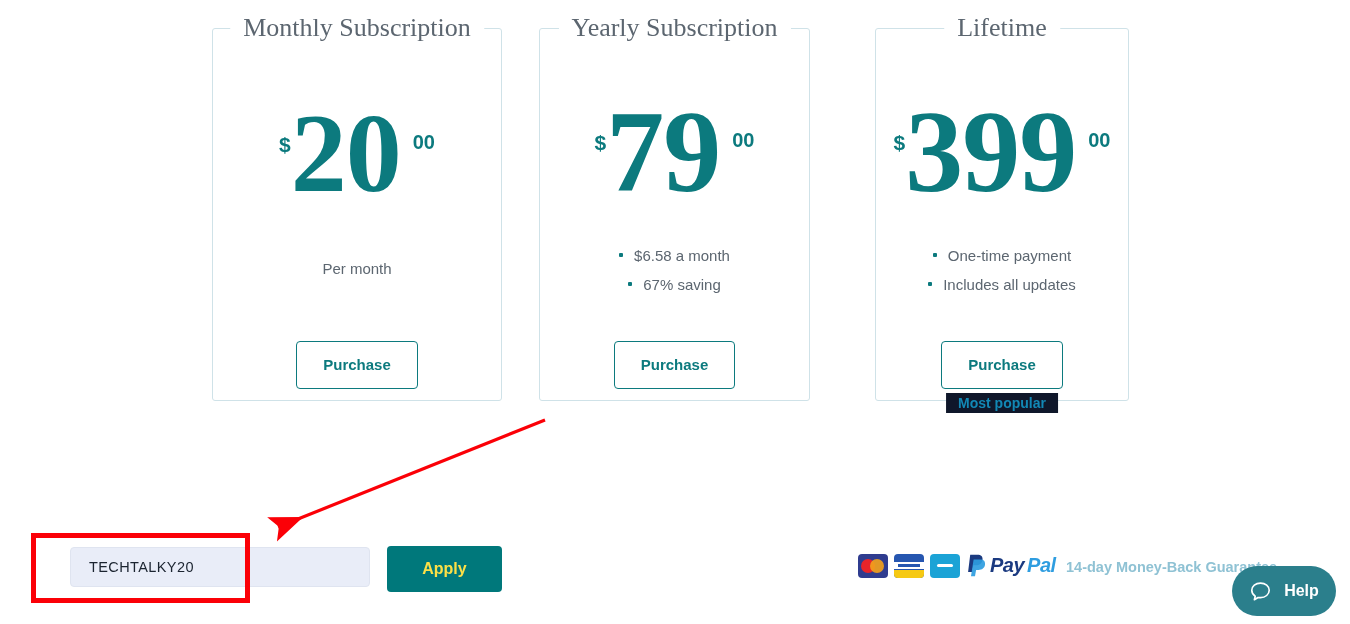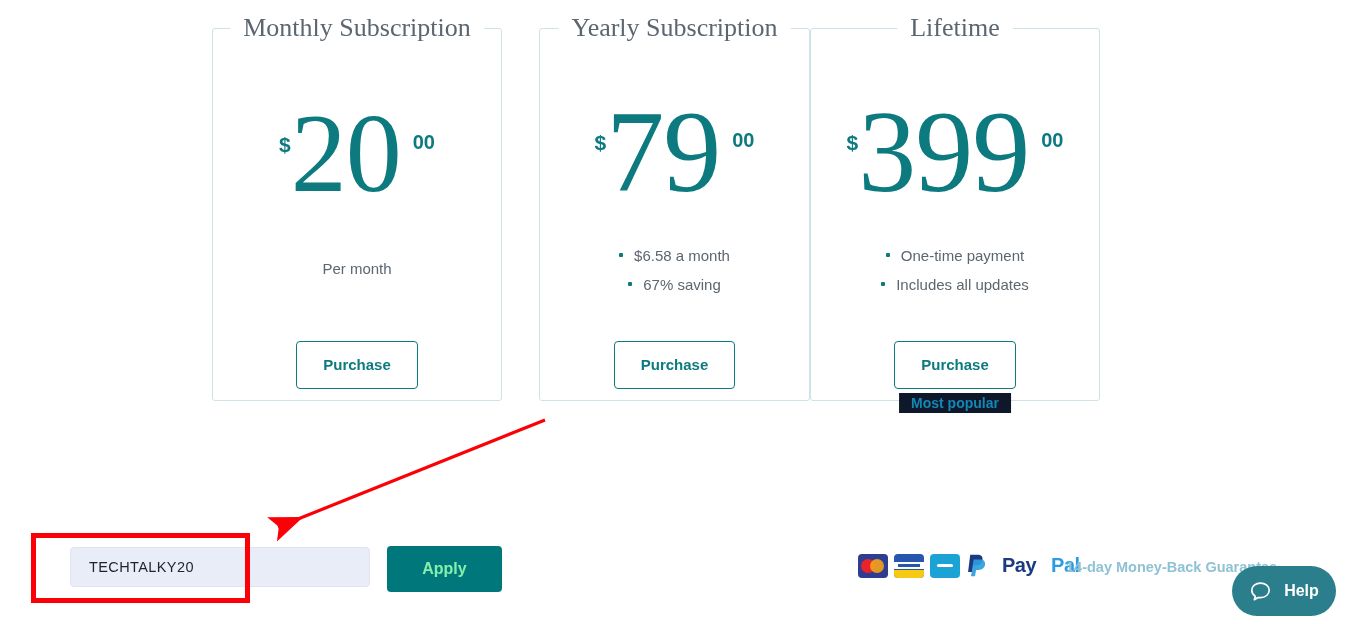--- a/index.html
+++ b/index.html
@@ -14,21 +14,21 @@
   
   .card {
     position: absolute;
     top: 28px; height: 373px;
     border: 1px solid #cfe2e8;
     border-radius: 3px;
     background: #fff;
   }
   .card-monthly { left: 212px; width: 290px; }
   .card-yearly  { left: 539px; width: 271px; }
-  .card-lifetime{ left: 810px; width: 290px; }
+  .card-lifetime{ left: 875px; width: 254px; }
 
   .card-title {
     position: absolute;
     top: -17px;
     left: 50%;
     transform: translateX(-50%);
     background: #fff;
     padding: 0 13px;
     white-space: nowrap;
     font-family: "Liberation Serif", serif;
@@ -52,21 +52,21 @@
 
   .cur {
     font-family: "Liberation Sans", sans-serif;
     font-size: 21px;
     font-weight: 600;
     line-height: 1;
     margin-top: 29px;
   }
   .amt {
     font-family: "Liberation Serif", serif;
-    font-weight: 400;
+    font-weight: 700;
     line-height: 0.86;
     letter-spacing: -1px;
   }
   .price-monthly  .amt { font-size: 112px; }
   .price-yearly   .amt { font-size: 116px; }
   .price-lifetime .amt { font-size: 116px; }
   .cents {
     font-family: "Liberation Sans", sans-serif;
     font-size: 20px;
     font-weight: 600;
@@ -153,21 +153,21 @@
     padding: 0 18px;
     outline: none;
   }
   .apply-btn {
     position: absolute;
     left: 387px; top: 546px;
     width: 115px; height: 46px;
     background: #00787b;
     border: none;
     border-radius: 4px;
-    color: #86efac;
+    color: #fde047;
     font-family: "Liberation Sans", sans-serif;
     font-size: 16px;
     font-weight: 700;
     cursor: pointer;
   }
 
   
   .pay-icons {
     position: absolute;
     left: 858px; top: 554px;
@@ -181,23 +181,23 @@
   .visa { background: #2656b0; }
   .visa .band { position: absolute; left: 0; right: 0; top: 8px; height: 7px; background: #fff; }
   .visa .strip { position: absolute; left: 4px; right: 4px; top: 10px; height: 3px; background: #2656b0; }
   .visa .bottom { position: absolute; left: 0; right: 0; bottom: 0; height: 8px; background: #f6c913; }
   .lite { background: #1ba3d6; }
   .lite .dash { position: absolute; left: 7px; right: 7px; top: 10px; height: 3px; background: #fff; border-radius: 2px; }
 
   .paypal {
     position: absolute;
     left: 967px; top: 554px;
-    display: flex; align-items: center; gap: 15px;
-    font-family: "Liberation Sans", sans-serif;
-    font-weight: 700; 
+    display: flex; align-items: center; gap: 3px;
+    font-family: "Liberation Sans", sans-serif;
+    font-weight: 700; font-style: italic;
     font-size: 20px;
     letter-spacing: -.5px;
   }
   .pp-pay { color: #1b3a80; }
   .pp-pal { color: #2e9de0; }
 
   .guarantee {
     position: absolute;
     left: 1066px; top: 559px;
     font-size: 14.5px;

